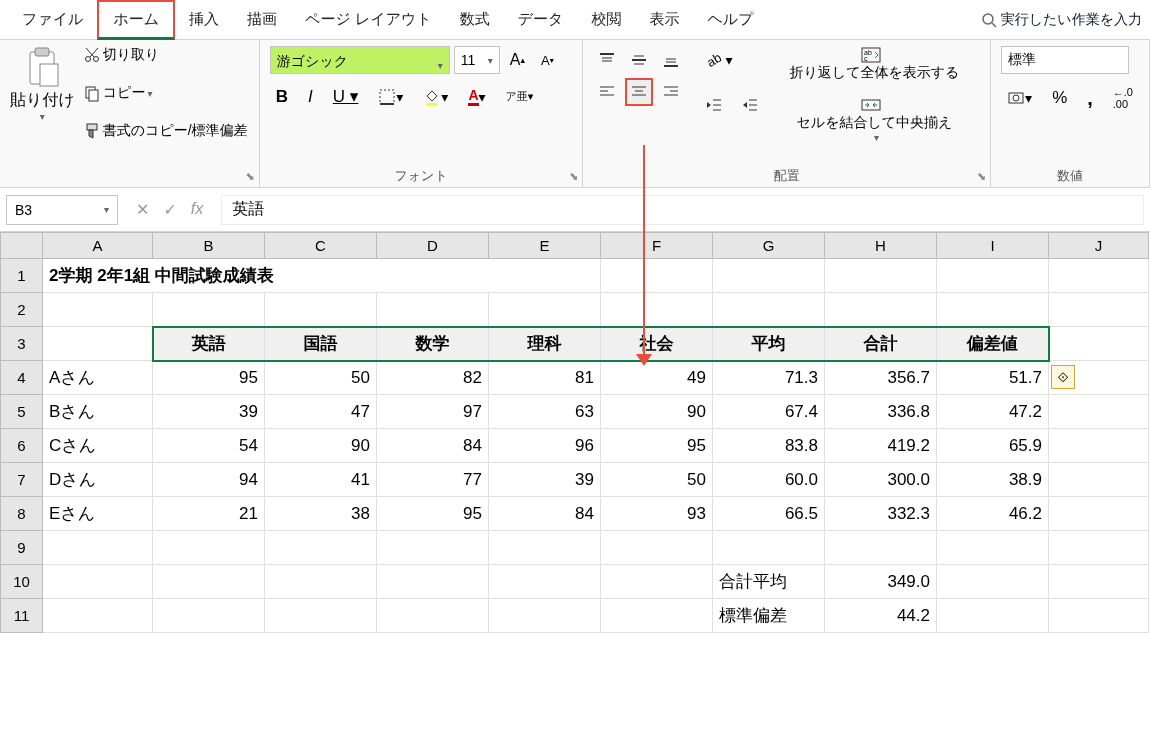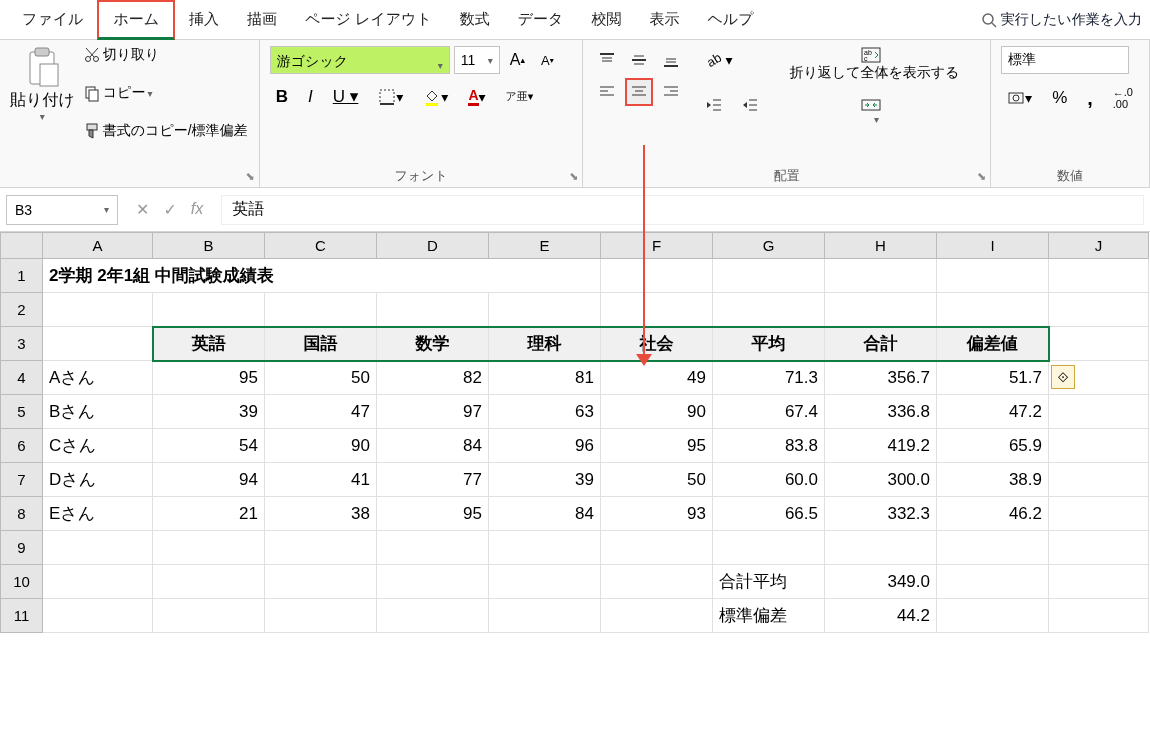--- a/index.html
+++ b/index.html
@@ -253,20 +253,21 @@
           <span>折り返して全体を表示する</span>
         </div>
         <div class="wrap-btn">
           <span class="icon">
               <svg width="20" height="18">
                 <rect x="1" y="4" width="18" height="10" fill="none" stroke="#333"></rect>
                 <path d="M4 9 L8 9 M6 7 L8 9 L6 11" fill="none" stroke="#107c41"></path>
                 <path d="M16 9 L12 9 M14 7 L12 9 L14 11" fill="none" stroke="#107c41"></path>
               </svg>
             </span>
+          <span>セルを結合して中央揃え</span>
           <span style="font-size:10px;color:#666;margin-left:4px">▾</span>
         </div>
       </div>
     </div>
     <div class="ribbon-group-label">配置</div>
     <div class="ribbon-group-launcher">⬊</div>
   </div>
 
   <div class="ribbon-group" style="flex:1">
     <div class="ribbon-group-body num-col">

